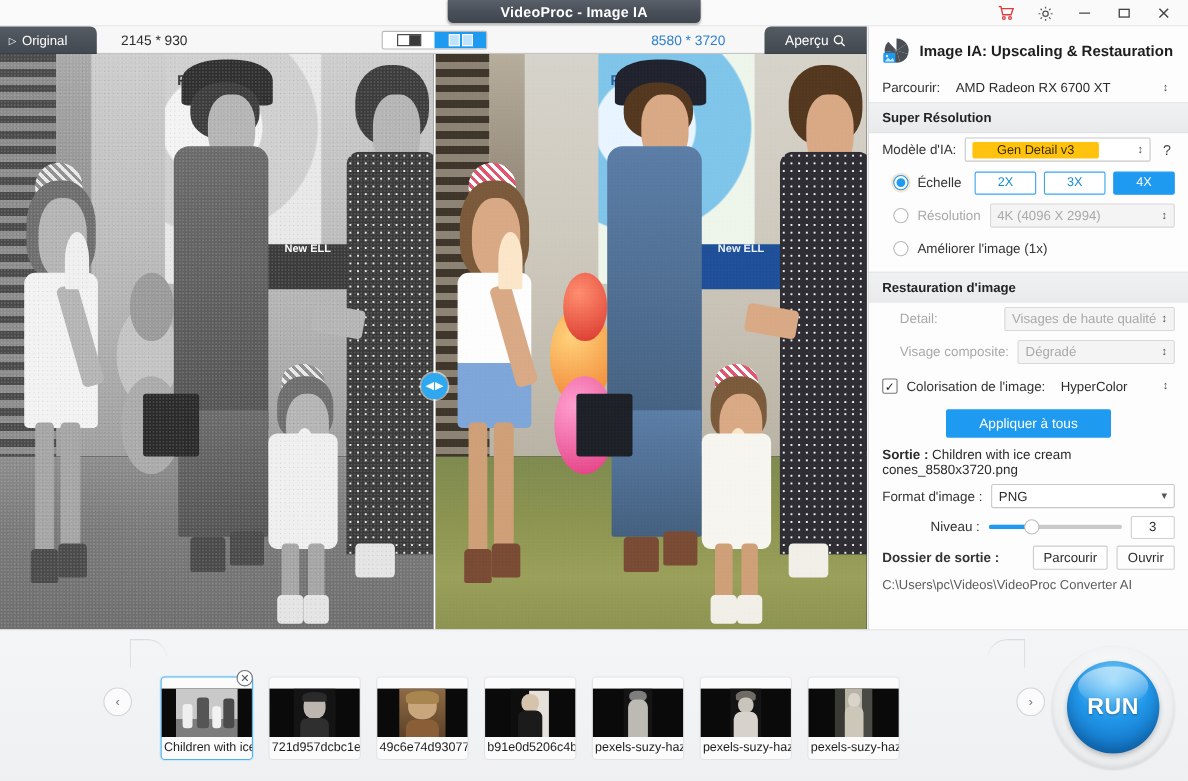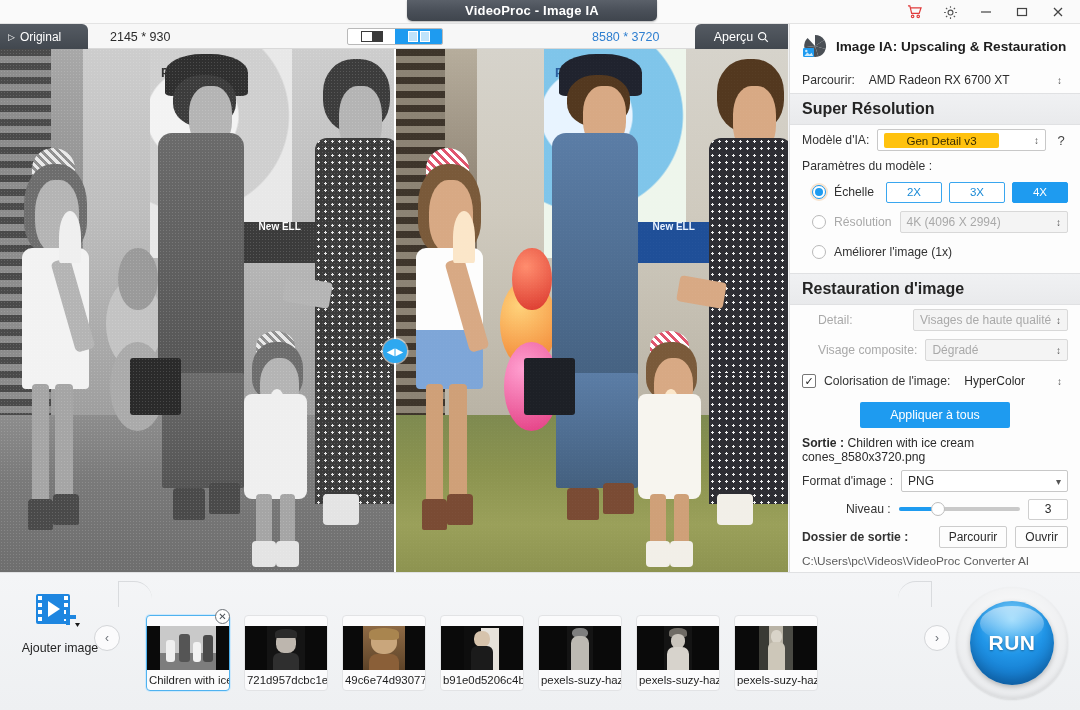--- a/index.html
+++ b/index.html
@@ -10,21 +10,21 @@
   }
   .app { position: relative; width: 1080px; height: 710px; }
 
   
   .titlebar {
     position: absolute; left: 0; top: 0; width: 1080px; height: 24px;
     background: #fafafa;
     border-bottom: 1px solid #e3e3e3;
   }
   .title-pill {
-    position: absolute; left: 407px; top: 0px; width: 250px; height: 21px;
+    position: absolute; left: 407px; top: 0px; width: 230px; height: 21px;
     background: linear-gradient(180deg,#5a6069 0%,#4a5059 50%,#3f454d 100%);
     border-radius: 0 0 5px 5px;
     color: #ffffff; font-size: 13px; font-weight: bold;
     display: flex; align-items: center; justify-content: center;
     letter-spacing: .2px;
     box-shadow: 0 1px 2px rgba(0,0,0,.28);
   }
   .tb-btns { position: absolute; right: 4px; top: 0; height: 24px; display: flex; align-items: center; }
   .tb-btn {
     width: 36px; height: 24px; display: flex; align-items: center; justify-content: center;
@@ -187,21 +187,21 @@
     font-size: 12.2px; color: #2b2b2b;
   }
   .panel-head { display:flex; align-items:center; gap:8px; padding: 9px 10px 8px 12px; }
   .panel-head h1 { font-size: 13.6px; font-weight: bold; color:#1d1d1d; }
   .logo { width:26px; height:26px; position:relative; flex:0 0 26px; }
   .row { display:flex; align-items:center; padding: 0 12px; height: 30px; gap: 8px; }
   .lbl { color:#333; white-space:nowrap; }
   .sechead {
     background: linear-gradient(180deg,#f0f1f3,#e9eaec);
     border-top: 1px solid #e0e1e3; border-bottom: 1px solid #e0e1e3;
-    font-weight: bold; font-size: 16px; color:#242424;
+    font-weight: bold; font-size: 12px; color:#242424;
     padding: 6px 12px;
   }
   .select {
     flex: 1; height: 22px; border: 1px solid #c8c8c8; background: #fff;
     border-radius: 2px; display:flex; align-items:center; padding: 0 6px;
     position: relative; cursor: pointer; font-size: 12px;
   }
   .select .caret { position:absolute; right:6px; font-size:10px; color:#555; }
   .select.dis { background:#f4f4f4; color:#a9a9a9; border-color:#d8d8d8; }
   .select .highlight {
@@ -515,23 +515,20 @@
 
     <div class="row" style="height:30px;">
       <span class="lbl">Modèle d'IA:</span>
       <div class="select" style="justify-content:flex-start;">
         <span class="highlight">Gen Detail v3</span>
         <span class="caret">↕</span>
       </div>
       <span class="helpq">?</span>
     </div>
 
-    <div class="row" style="height:22px;">
-      <span class="lbl">Paramètres du modèle :</span>
-    </div>
 
     <div class="row" style="height:30px;padding-left:22px;">
       <span class="radio on"></span>
       <span class="lbl">Échelle</span>
       <span class="segs">
         <span class="seg">2X</span>
         <span class="seg">3X</span>
         <span class="seg on">4X</span>
       </span>
     </div>
@@ -605,40 +602,20 @@
     <div class="row" style="height:30px;">
       <b class="lbl">Dossier de sortie :</b>
       <span class="ghost-btn" style="margin-left:auto;">Parcourir</span>
       <span class="ghost-btn">Ouvrir</span>
     </div>
 
     <div class="path">C:\Users\pc\Videos\VideoProc Converter AI</div>
   </div>
 
   <div class="bottom">
-    <div class="addimg">
-      <svg width="52" height="42" viewBox="0 0 52 42">
-        <rect x="2" y="3" width="34" height="30" rx="2" fill="#1e86e0"></rect>
-        <g fill="#ffffff">
-          <rect x="4" y="5" width="4" height="4"></rect>
-            <rect x="4" y="12" width="4" height="4"></rect>
-          <rect x="4" y="19" width="4" height="4"></rect>
-            <rect x="4" y="26" width="4" height="4"></rect>
-          <rect x="30" y="5" width="4" height="4"></rect>
-            <rect x="30" y="12" width="4" height="4"></rect>
-          <rect x="30" y="19" width="4" height="4"></rect>
-            <rect x="30" y="26" width="4" height="4"></rect>
-          <path d="M14 10l12 8-12 8z"></path>
-        </g>
-        <rect x="32" y="18" width="4" height="16" fill="#1e86e0"></rect>
-        <rect x="26" y="24" width="16" height="4" fill="#1e86e0"></rect>
-        <path d="M41 32l5 0-2.5 4z" fill="#1a1a1a"></path>
-      </svg>
-      <div class="cap">Ajouter image</div>
-    </div>
 
     <div class="curve" style="left:118px; top:8px; width:34px; height:26px; border-top-right-radius:18px;"></div>
     <div class="arrowbtn" style="left:94px; top:52px;">
       <span>‹</span>
     </div>
 
     <div class="curve" style="right:148px; top:8px; width:34px; height:26px; border-right:1px solid #d9dbde; border-left:none; border-top-left-radius:18px;"></div>
     <div class="arrowbtn" style="right:130px; top:52px;">
       <span>›</span>
     </div>

